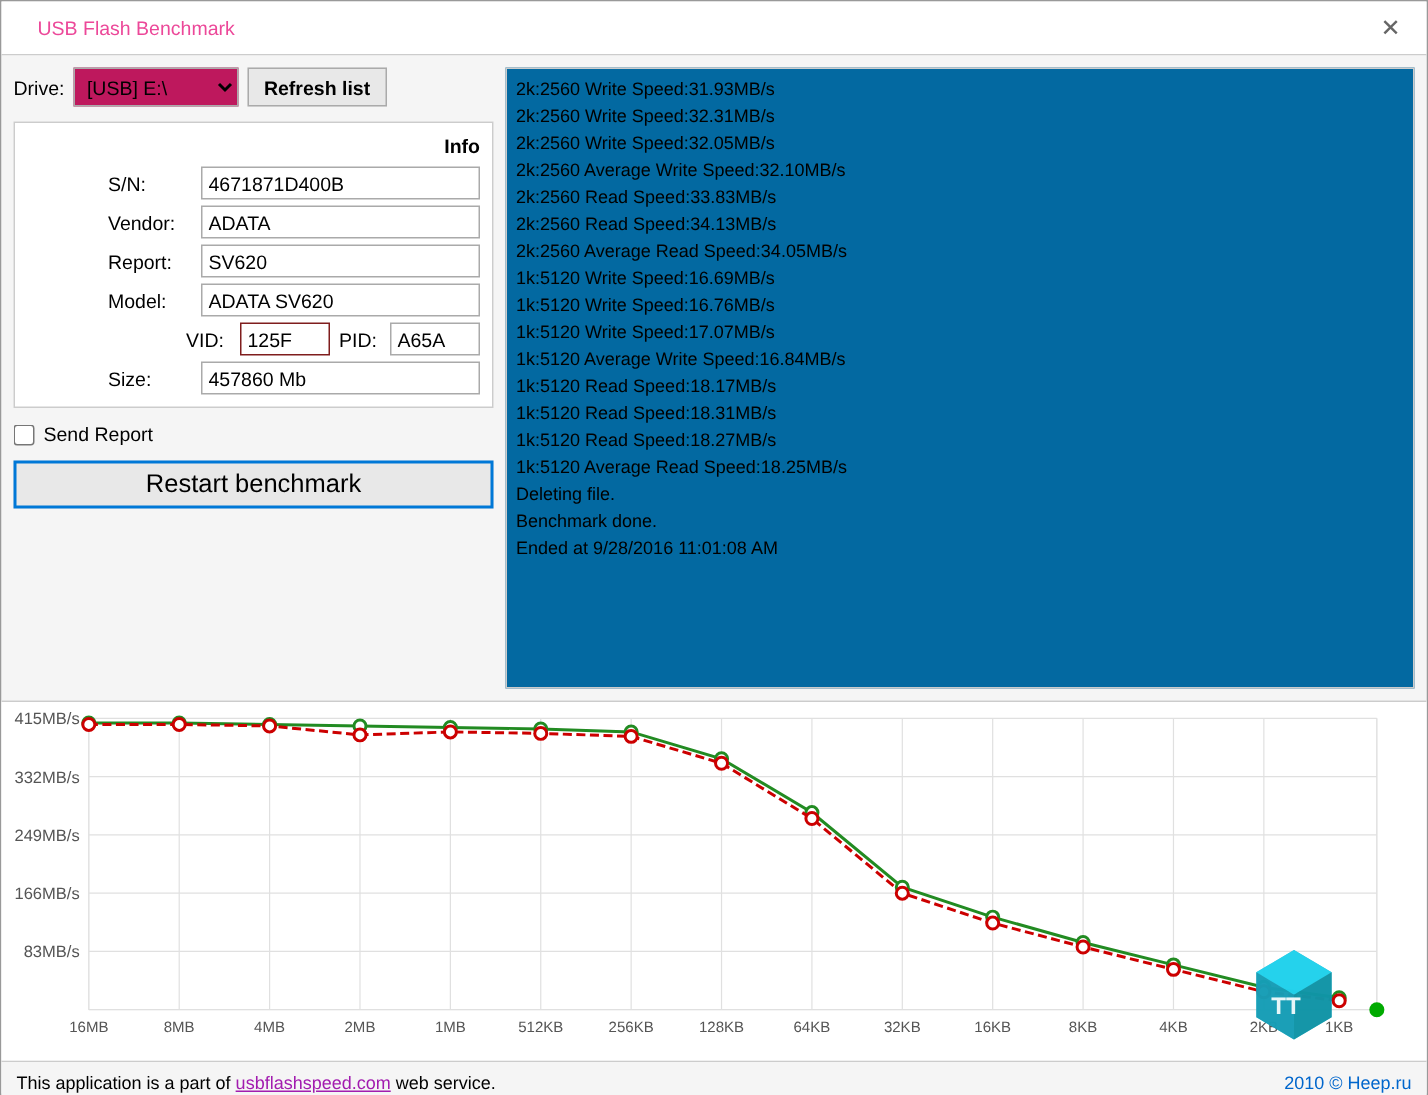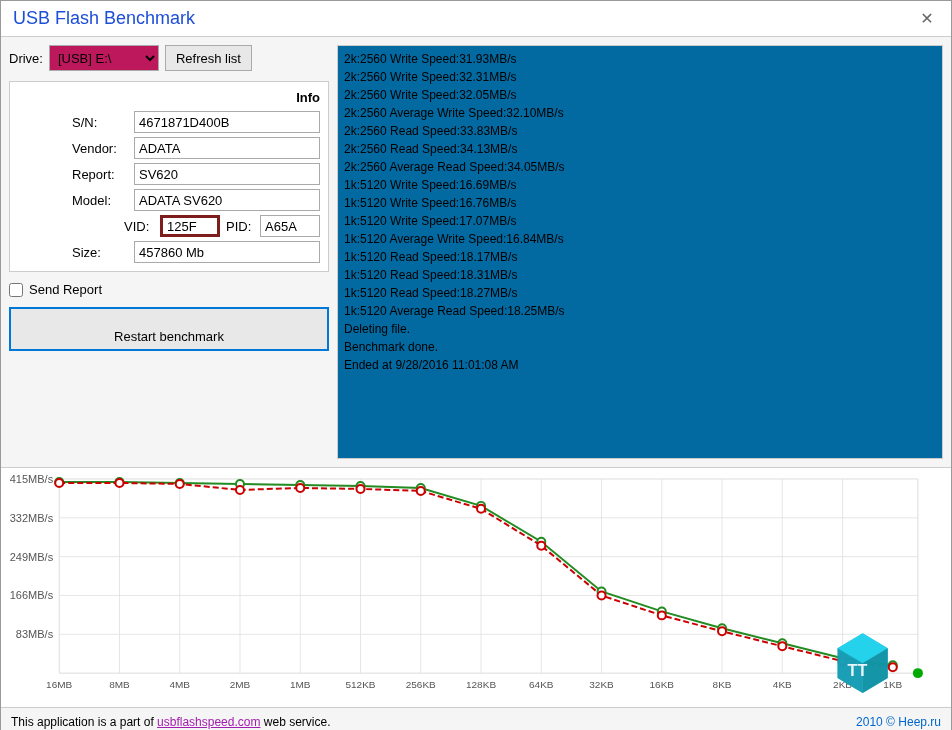--- a/index.html
+++ b/index.html
@@ -24,23 +24,24 @@
     .title-bar {
       background: #fff;
       border-bottom: 1px solid #ccc;
       padding: 8px 12px;
       display: flex;
       align-items: center;
       justify-content: space-between;
       height: 36px;
     }
     .title-bar-title {
-      font-size: 18px;
+      font-size: 13px;
       font-weight: normal;
-      color: #1d4ed8;
+      color: #ec4899;
+      margin-left: 12px;
     }
     .close-btn {
       width: 24px;
       height: 24px;
       cursor: pointer;
       display: flex;
       align-items: center;
       justify-content: center;
       font-size: 16px;
       color: #666;
@@ -85,20 +86,21 @@
       width: 110px;
     }
     .refresh-btn {
       border: 1px solid #aaa;
       background: #e8e8e8;
       padding: 2px 10px;
       font-size: 13px;
       height: 26px;
       cursor: pointer;
       white-space: nowrap;
+      font-weight: bold;
     }
     .info-group {
       border: 1px solid #ccc;
       background: #fff;
       padding: 8px;
       display: flex;
       flex-direction: column;
       gap: 4px;
       align-items: flex-end;
     }
@@ -126,43 +128,43 @@
       font-size: 13px;
       height: 22px;
       flex: 1;
     }
     .vid-pid-row {
       display: flex;
       align-items: center;
       gap: 6px;
     }
     .vid-label { font-size: 13px; color: #000; width: 30px; }
-    .vid-input { border: 3px solid #7f1d1d; background: #fff; padding: 1px 4px; font-size: 13px; height: 22px; width: 60px; }
+    .vid-input { border: 1px solid #7f1d1d; background: #fff; padding: 1px 4px; font-size: 13px; height: 22px; width: 60px; }
     .pid-label { font-size: 13px; color: #000; width: 28px; }
     .pid-input { border: 1px solid #aaa; background: #fff; padding: 1px 4px; font-size: 13px; height: 22px; width: 60px; }
     .send-report-row {
       display: flex;
       align-items: center;
       gap: 6px;
       margin-top: 4px;
     }
     .send-report-checkbox {
       width: 14px;
       height: 14px;
       cursor: pointer;
     }
     .send-report-label {
       font-size: 13px;
       color: #000;
     }
     .restart-btn {
       border: 2px solid #0078d7;
       background: #e8e8e8;
-      padding: 20px;
-      font-size: 13px;
+      padding: 4px;
+      font-size: 17px;
       height: 32px;
       cursor: pointer;
       width: 100%;
       margin-top: 4px;
     }
     .log-panel {
       flex: 1;
       background: #0369a1;
       border: 1px solid #ccc;
       overflow-y: scroll;

